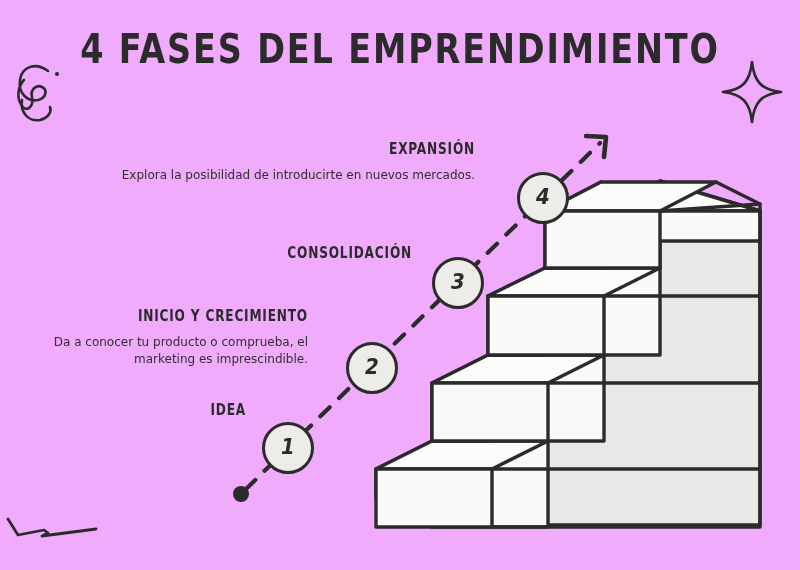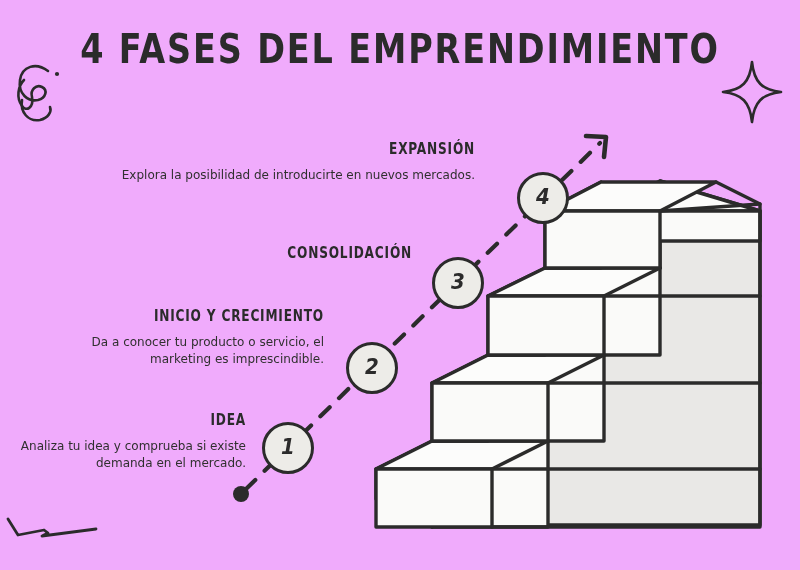--- a/index.html
+++ b/index.html
@@ -58,22 +58,22 @@
     font-family: "DejaVu Sans", "Liberation Sans", sans-serif;
     font-size: 12px;
     font-weight: 400;
     line-height: 1.42;
     color: #30302F;
     margin: 0;
   }
 
   #phase-block-4 { left: 25px;  top: 140px; width: 450px; }
   #phase-block-3 { left: 40px;  top: 216px; width: 372px; margin-top: 28px; }
-  #phase-block-2 { left: 28px;  top: 307px; width: 296px; }
-  #phase-block-1 { left: 10px;  top: 411px; width: 236px; }
+  #phase-block-2 { left: 12px;  top: 307px; width: 296px; }
+  #phase-block-1 { left: 10px;  top: 401px; width: 236px; }
 
   
   .layer {
     position: absolute;
     left: 0;
     top: 0;
     width: 800px;
     height: 570px;
   }
 
@@ -186,26 +186,25 @@
     <div class="phase-heading">EXPANSIÓN</div>
     <div class="phase-body">Explora la posibilidad de introducirte en nuevos mercados.</div>
   </div>
 
   <div class="phase-block" id="phase-block-3">
     <div class="phase-heading">CONSOLIDACIÓN</div>
   </div>
 
   <div class="phase-block" id="phase-block-2">
     <div class="phase-heading">INICIO Y CRECIMIENTO</div>
-    <div class="phase-body">Da a conocer tu producto o servicio, el marketing es imprescindible.</div>
+    <div class="phase-body">Da a conocer tu producto o comprueba, el marketing es imprescindible.</div>
   </div>
 
   <div class="phase-block" id="phase-block-1">
     <div class="phase-heading">IDEA</div>
-    <div class="phase-body">Analiza tu idea y comprueba si existe demanda en el mercado.</div>
   </div>
 
   <div class="step-node" id="step-node-1">
     <span>1</span>
   </div>
   <div class="step-node" id="step-node-2">
     <span>2</span>
   </div>
   <div class="step-node" id="step-node-3">
     <span>3</span>

